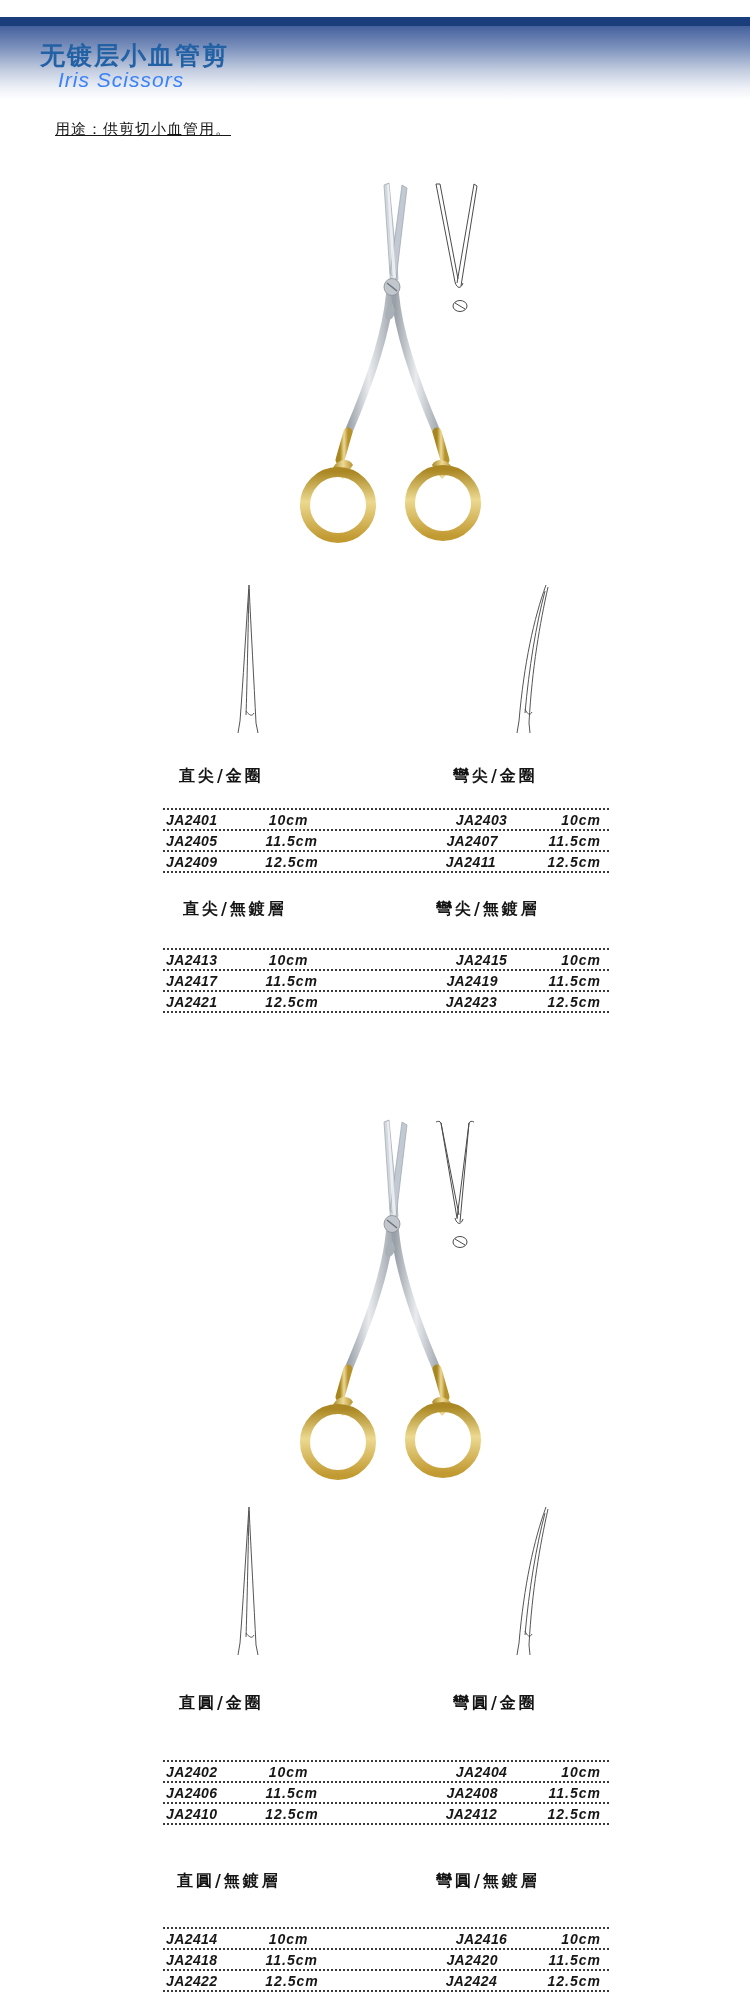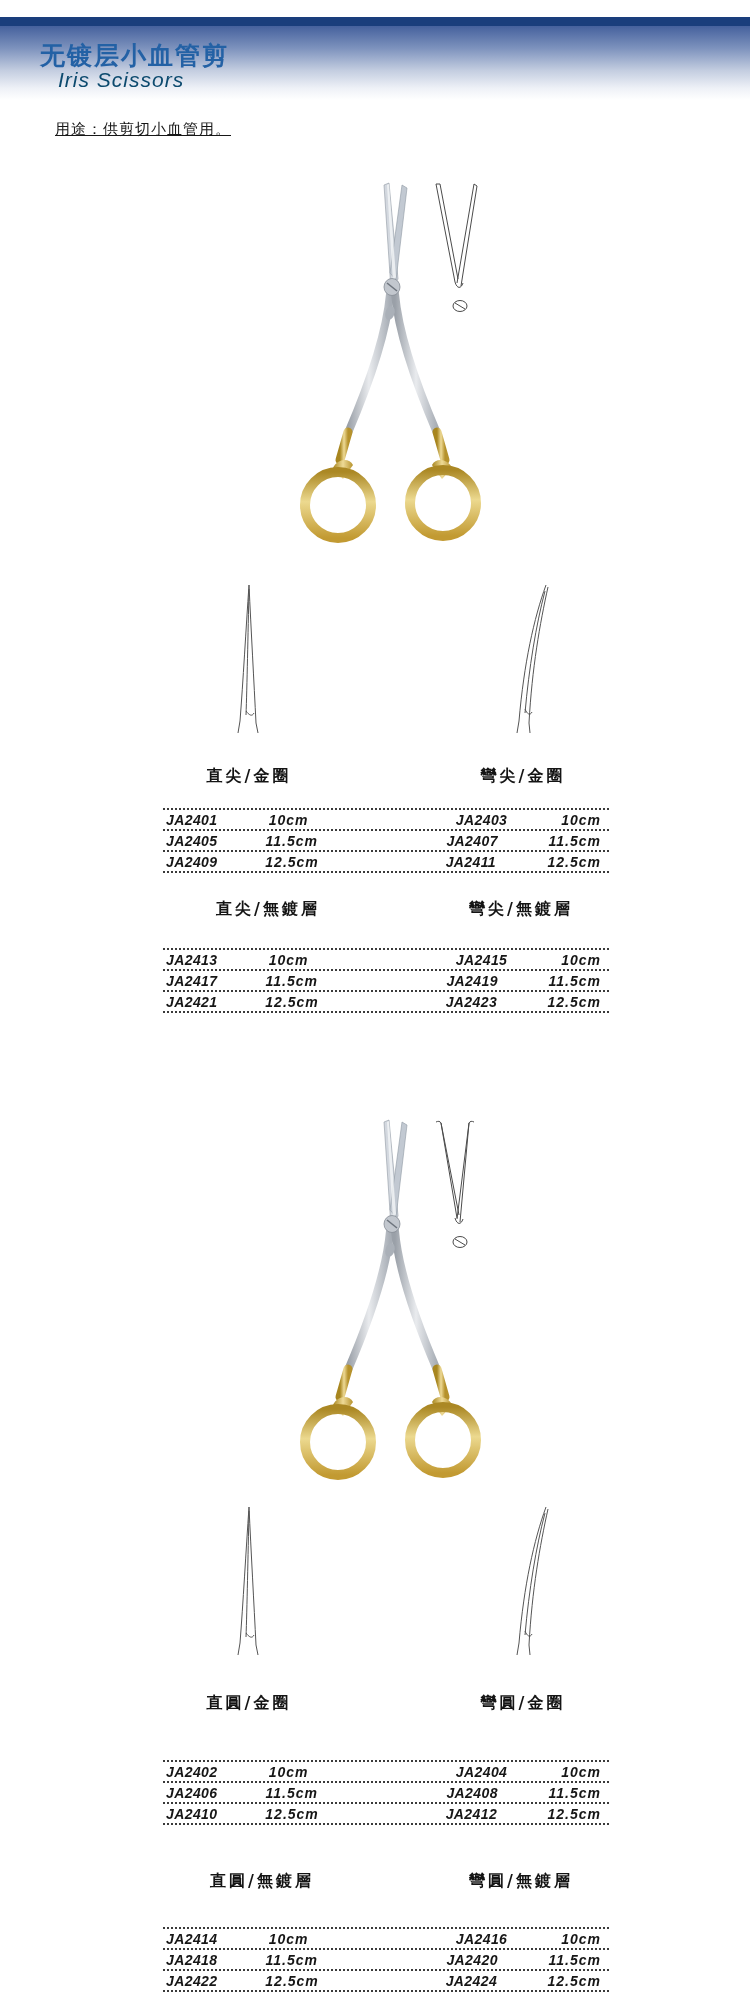--- a/index.html
+++ b/index.html
@@ -8,27 +8,27 @@
     background:#ffffff;overflow:hidden;
     font-family:"Liberation Sans",sans-serif;color:#1b1b1b;
   }
   
   .band-top{position:absolute;top:2px;left:0;width:750px;height:9px;background:#1a3e7c;}
   .band-grad{position:absolute;top:11px;left:0;width:750px;height:74px;
     background:linear-gradient(180deg,#45619d 0%,#7d92bd 30%,#c3cde0 60%,#eef1f7 84%,#ffffff 100%);}
   .title-zh{position:absolute;left:40px;top:24px;font-size:25px;font-weight:bold;
     color:#2361a5;letter-spacing:2px;}
   .title-en{position:absolute;left:58px;top:53px;font-size:21px;font-style:italic;
-    color:#0c4a6e;letter-spacing:1px;}
+    color:#3b82f6;letter-spacing:1px;}
   .usage{position:absolute;left:55px;top:105px;font-size:15px;color:#171717;letter-spacing:1px;text-decoration:underline;}
   
   .ill{position:absolute;}
   
   .cat-header{position:absolute;font-family:"DejaVu Serif",serif;font-weight:bold;
-    font-size:16px;color:#141414;letter-spacing:3px;text-align:center;white-space:nowrap;}
+    font-size:16px;color:#141414;letter-spacing:3px;white-space:nowrap;}
   
   .cat-table{position:absolute;left:163px;width:446px;border-bottom:2px dotted #3a3a3a;}
   .row{display:flex;height:19px;align-items:center;border-top:2px dotted #3a3a3a;
     font-style:italic;font-weight:bold;font-size:14px;color:#161616;gap:20px;}
   .c-code{width:96px;padding-left:3px;box-sizing:border-box;letter-spacing:0.4px;}
   .c-size{width:188px;box-sizing:border-box;letter-spacing:1px;}
   .c-code2{width:96px;box-sizing:border-box;letter-spacing:0.4px;}
   .c-size2{flex:1;text-align:right;padding-right:8px;box-sizing:border-box;letter-spacing:1px;}
 </style>
 </head>

